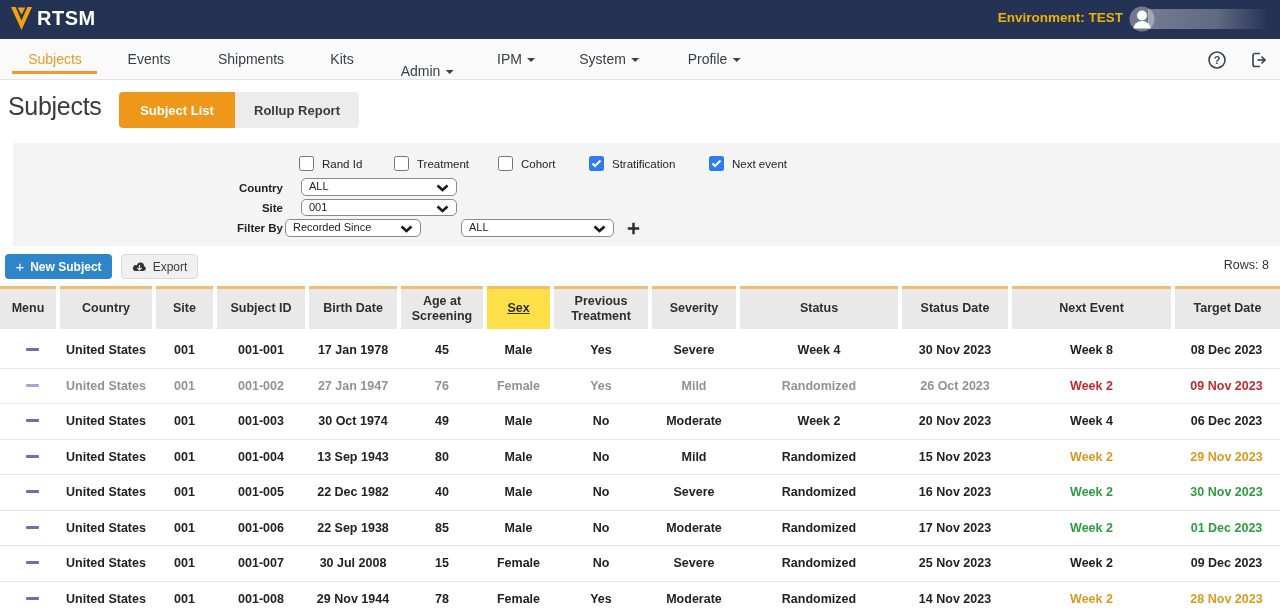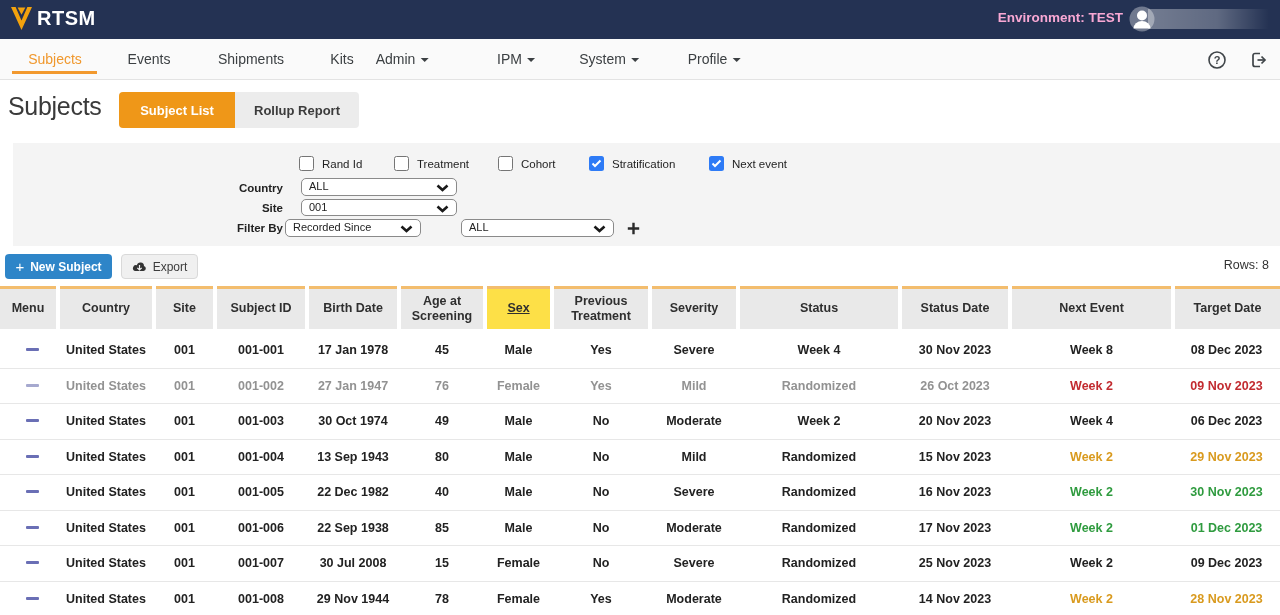--- a/index.html
+++ b/index.html
@@ -5,21 +5,21 @@
 * { box-sizing: border-box; margin: 0; padding: 0; }
 html,body { width: 1280px; height: 615px; overflow: hidden; background: #fff;
   font-family: "Liberation Sans", sans-serif; }
 
 
 .topbar { position: relative; height: 39px; background: #243253; }
 .logo { position: absolute; left: 11px; top: 7px; display: flex; align-items: center; }
 .logo svg { display: block; }
 .logo .name { color: #fff; font-size: 20px; font-weight: 700; margin-left: 5px; letter-spacing: .5px; }
 .envtxt { position: absolute; right: 157px; top: 0; height: 45px; line-height: 36px;
-  color: #f9a8d4; font-size: 13.5px; font-weight: 700; }
+  color: #eab308; font-size: 13.5px; font-weight: 700; }
 .avatarpill { position: absolute; left: 1148px; top: 9px; width: 126px; height: 20px;
   background: linear-gradient(90deg, rgba(255,255,255,.36) 0%, rgba(255,255,255,.27) 55%, rgba(255,255,255,0) 96%); }
 .avatar { position: absolute; left: 1128px; top: 5px; }
 
 
 .nav { position: relative; height: 41px; background: #fafafa; border-bottom: 1px solid #e3e3e3; }
 .nav .item { position: absolute; top: 0; height: 41px; display: flex; align-items: center;
   transform: translateX(-50%); font-size: 14px; color: #3c4043; white-space: nowrap; padding-bottom: 2px; }
 .nav .item.active { color: #f0982d; }
 .navunder { position: absolute; left: 12px; width: 85px; top: 31.5px; height: 3.5px; background: #f2992e; }
@@ -99,21 +99,21 @@
       <path d="M5.5 23.5 a8.5 7.5 0 0 1 17 0 Z" fill="#fff"></path>
     </svg>
   </div>
 </div>
 
 <div class="nav">
   <div class="item active" style="left:55px;">Subjects</div>
   <div class="item" style="left:149px;">Events</div>
   <div class="item" style="left:251px;">Shipments</div>
   <div class="item" style="left:342px;">Kits</div>
-  <div class="item" style="left:402px;">Admin<span class="caret"></span></div>
+  <div class="item" style="left:427px;margin-top:12px;">Admin<span class="caret"></span></div>
   <div class="item" style="left:516px;">IPM<span class="caret"></span></div>
   <div class="item" style="left:609px;">System<span class="caret"></span></div>
   <div class="item" style="left:714px;">Profile<span class="caret"></span></div>
   <div class="navunder"></div>
   <div class="navicons">
     <svg width="20" height="20" viewBox="0 0 20 20" style="margin-right:22px">
       <circle cx="10" cy="10" r="8" fill="none" stroke="#3f4448" stroke-width="1.6"></circle>
       <text x="10" y="14" text-anchor="middle" font-size="11" font-weight="bold" fill="#3f4448" font-family="Liberation Sans">?</text>
     </svg>
     <svg width="20" height="20" viewBox="0 0 20 20" style="margin-right:11px">

